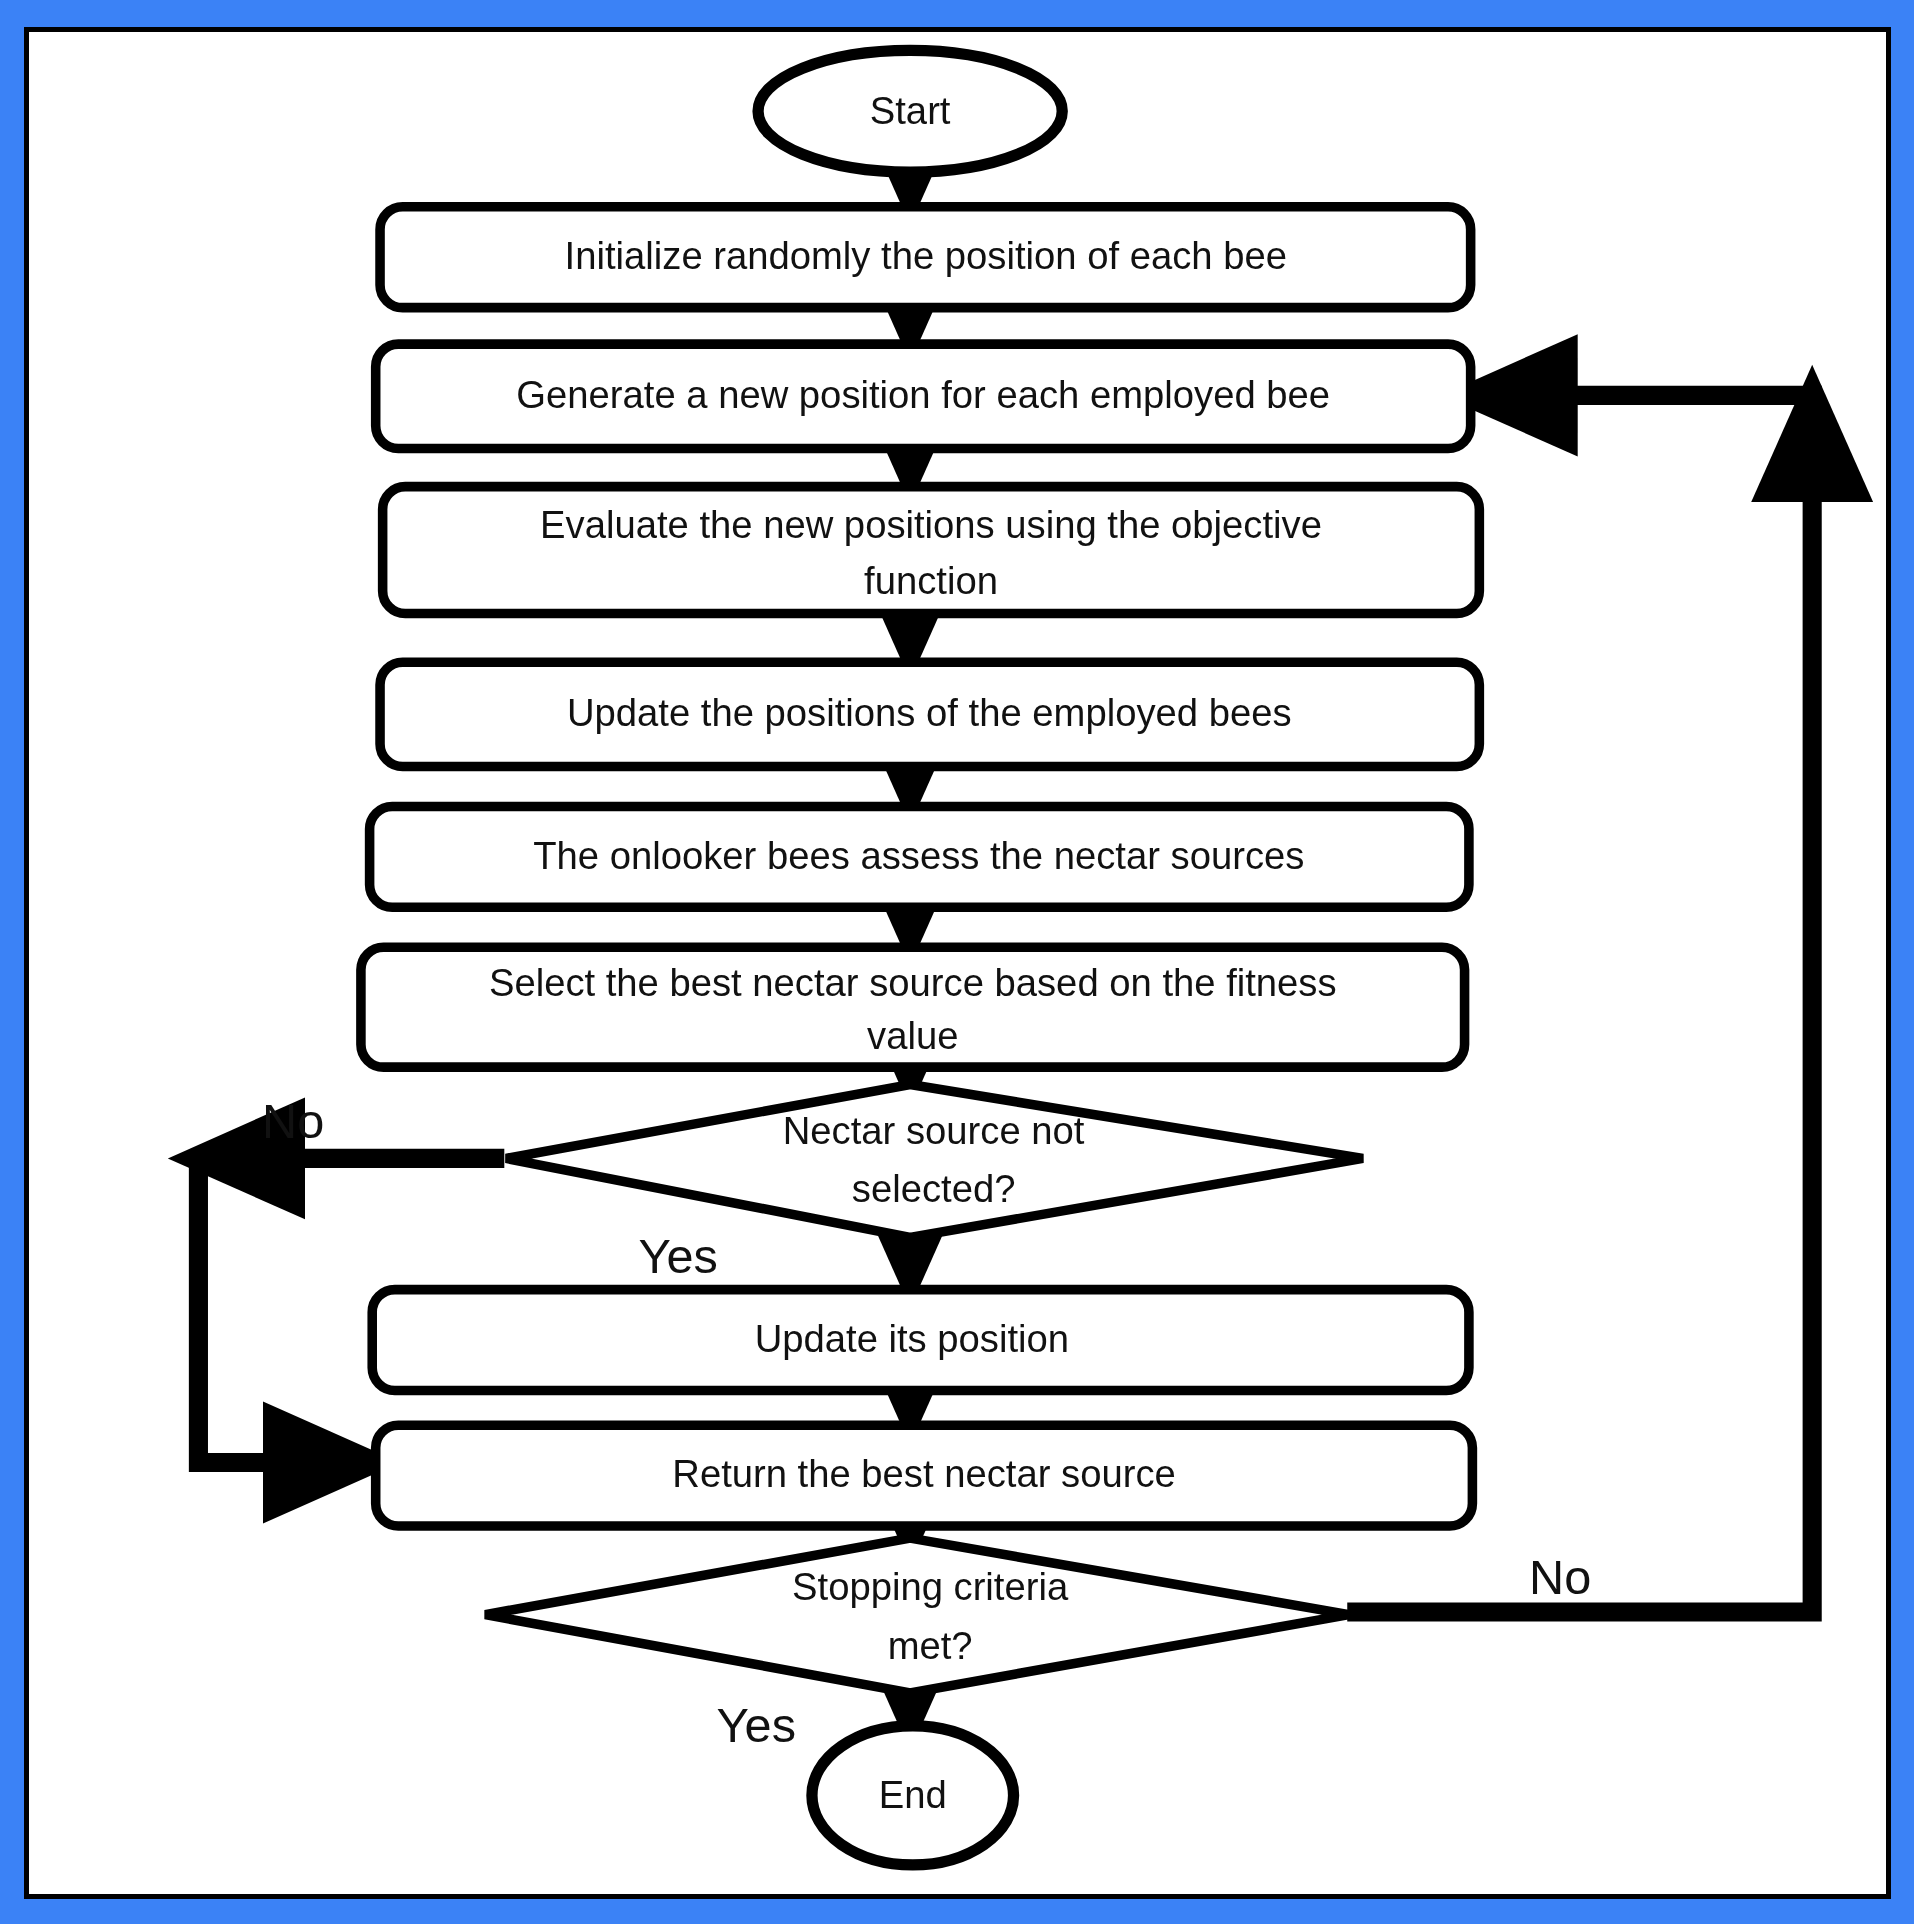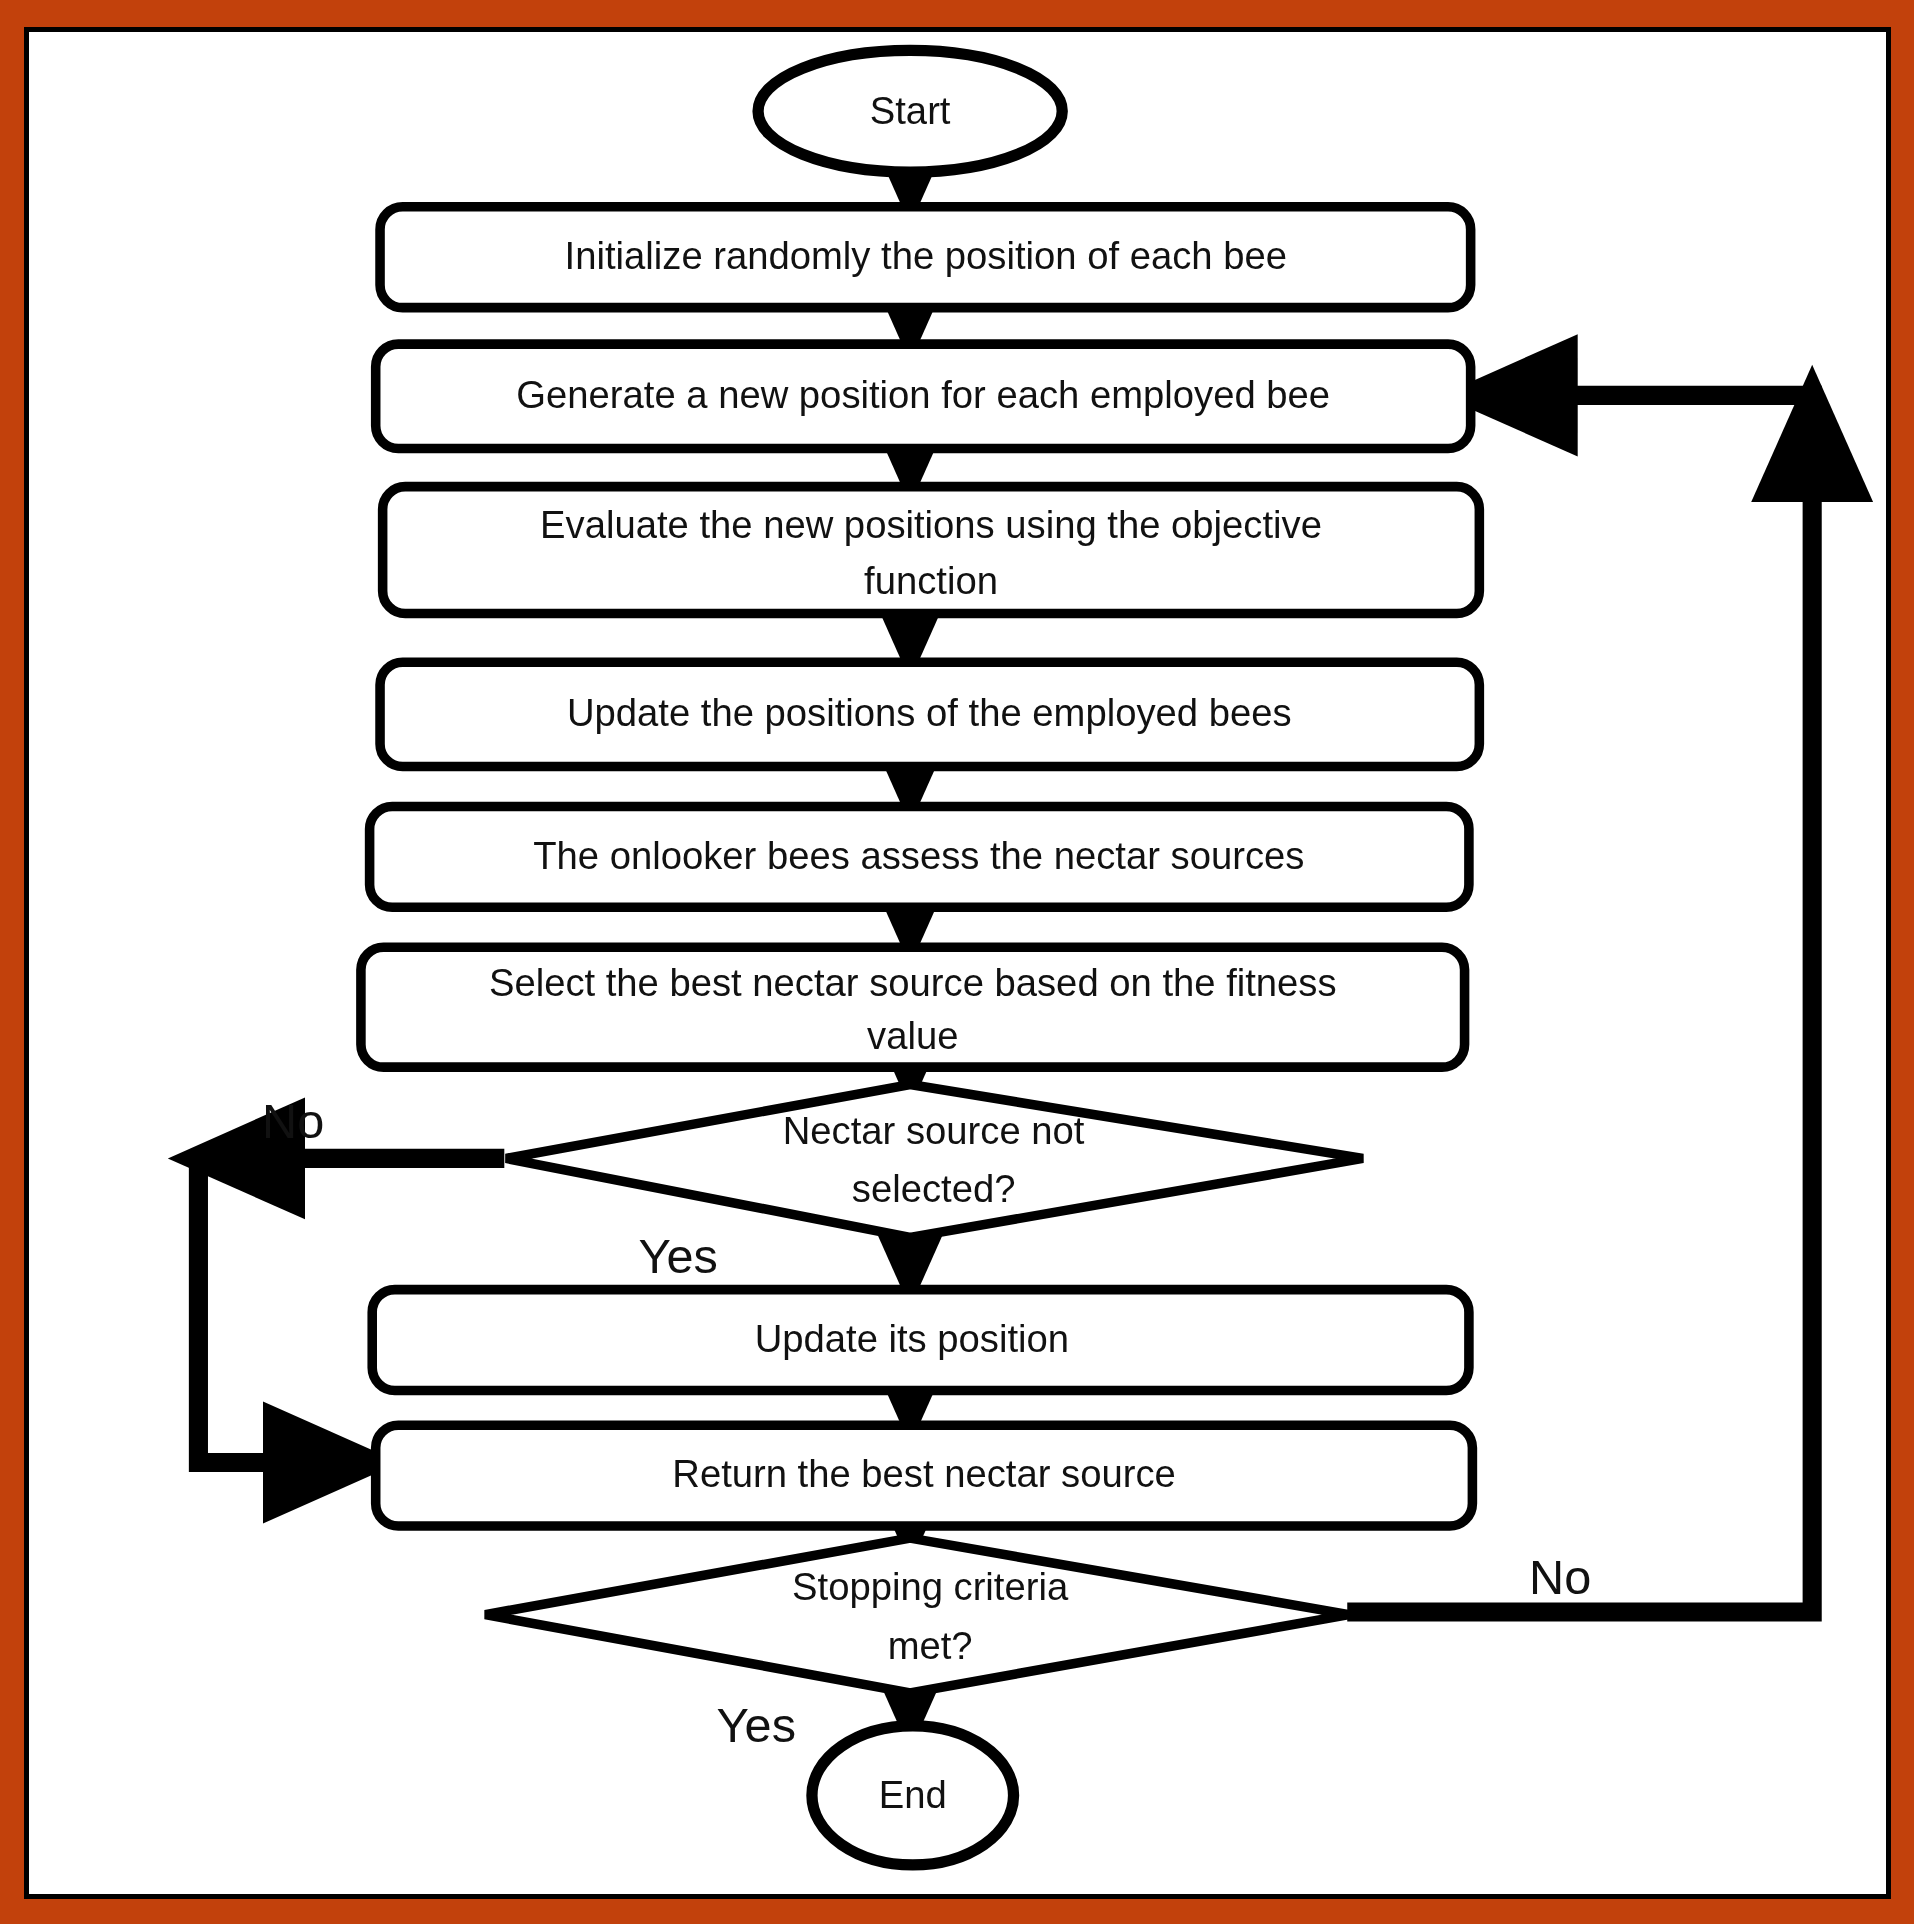--- a/index.html
+++ b/index.html
@@ -1,17 +1,17 @@
 <!DOCTYPE html>
 <html style="font-size:14px"><head>
 <meta charset="utf-8">
 <style>
   html,body{margin:0;padding:0;background:#ffffff;}
   body{font-family:"Liberation Sans",sans-serif;}
-  #page{position:relative;width:1915px;height:1924px;background:#c2410c;overflow:hidden;}
+  #page{position:relative;width:1915px;height:1924px;background:#3b82f6;overflow:hidden;}
   #frame{position:absolute;left:23.5px;top:27px;width:1867px;height:1872px;border:5.2px solid #000;box-sizing:border-box;background:#fff;}
   svg#flow{position:absolute;left:0;top:0;width:1915px;height:1924px;}
   .shape{fill:#ffffff;stroke:#000000;stroke-width:11;}
   .shape-term{fill:#ffffff;stroke:#000000;stroke-width:13;}
   .edge{stroke:#000000;stroke-width:14;fill:none;}
   .edge-thick{stroke:#000000;stroke-width:22;fill:none;}
   .node-text{font-family:"Liberation Sans",sans-serif;font-size:44px;fill:#111111;text-anchor:middle;dominant-baseline:middle;}
   .term-text{font-family:"Liberation Sans",sans-serif;font-size:44px;fill:#111111;text-anchor:middle;dominant-baseline:middle;}
   .edge-label{font-family:"Liberation Sans",sans-serif;font-size:56px;fill:#111111;text-anchor:middle;dominant-baseline:middle;}
 </style>

